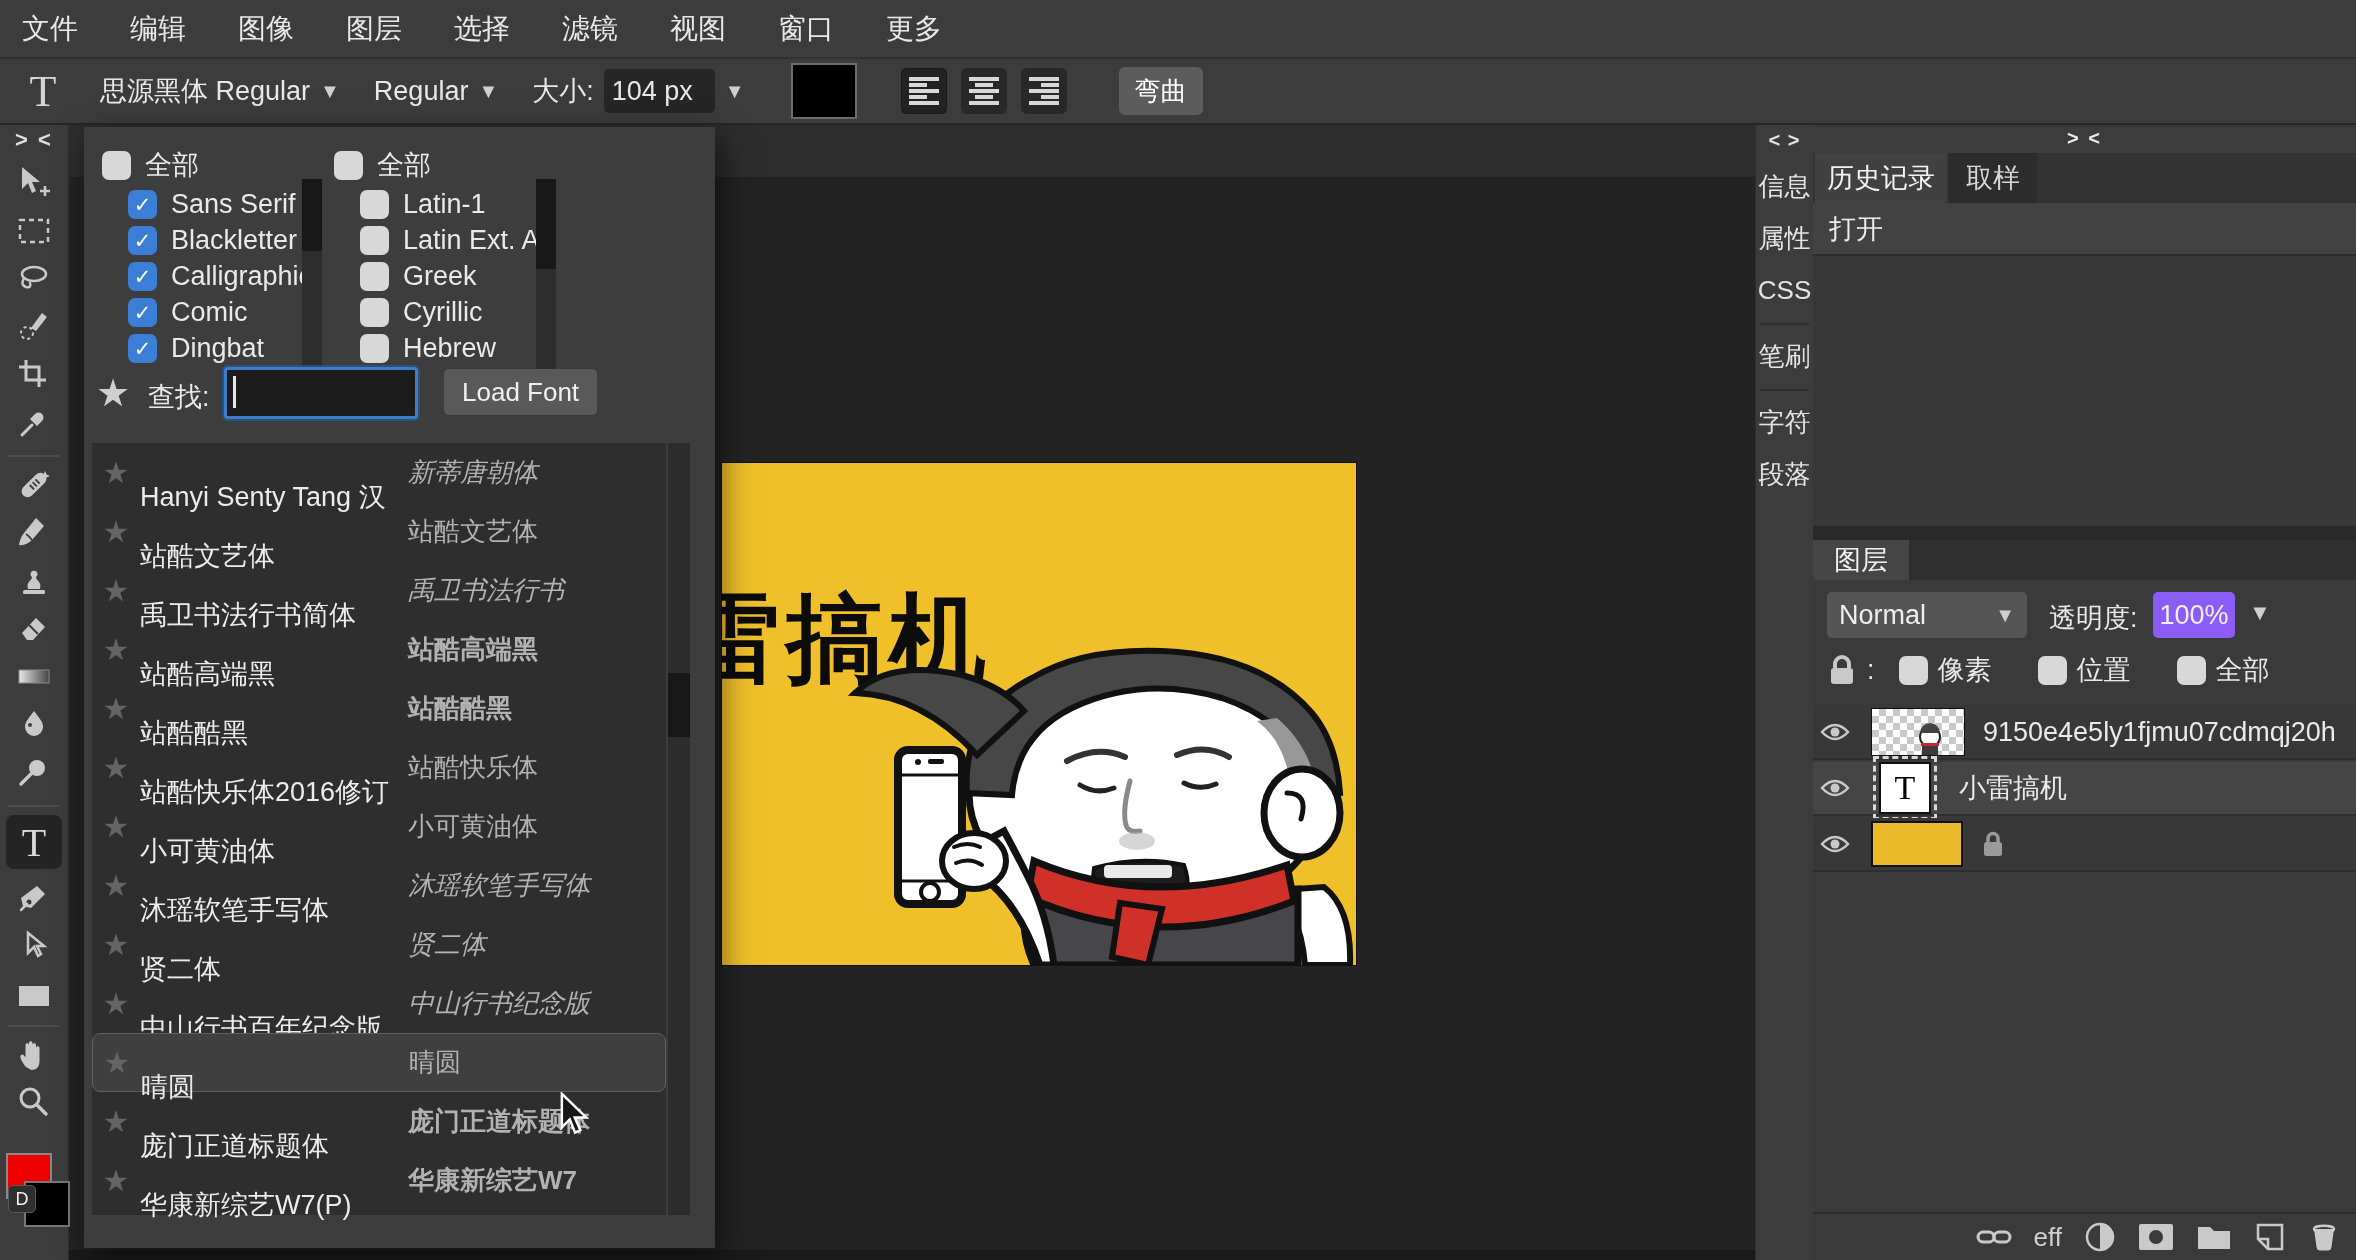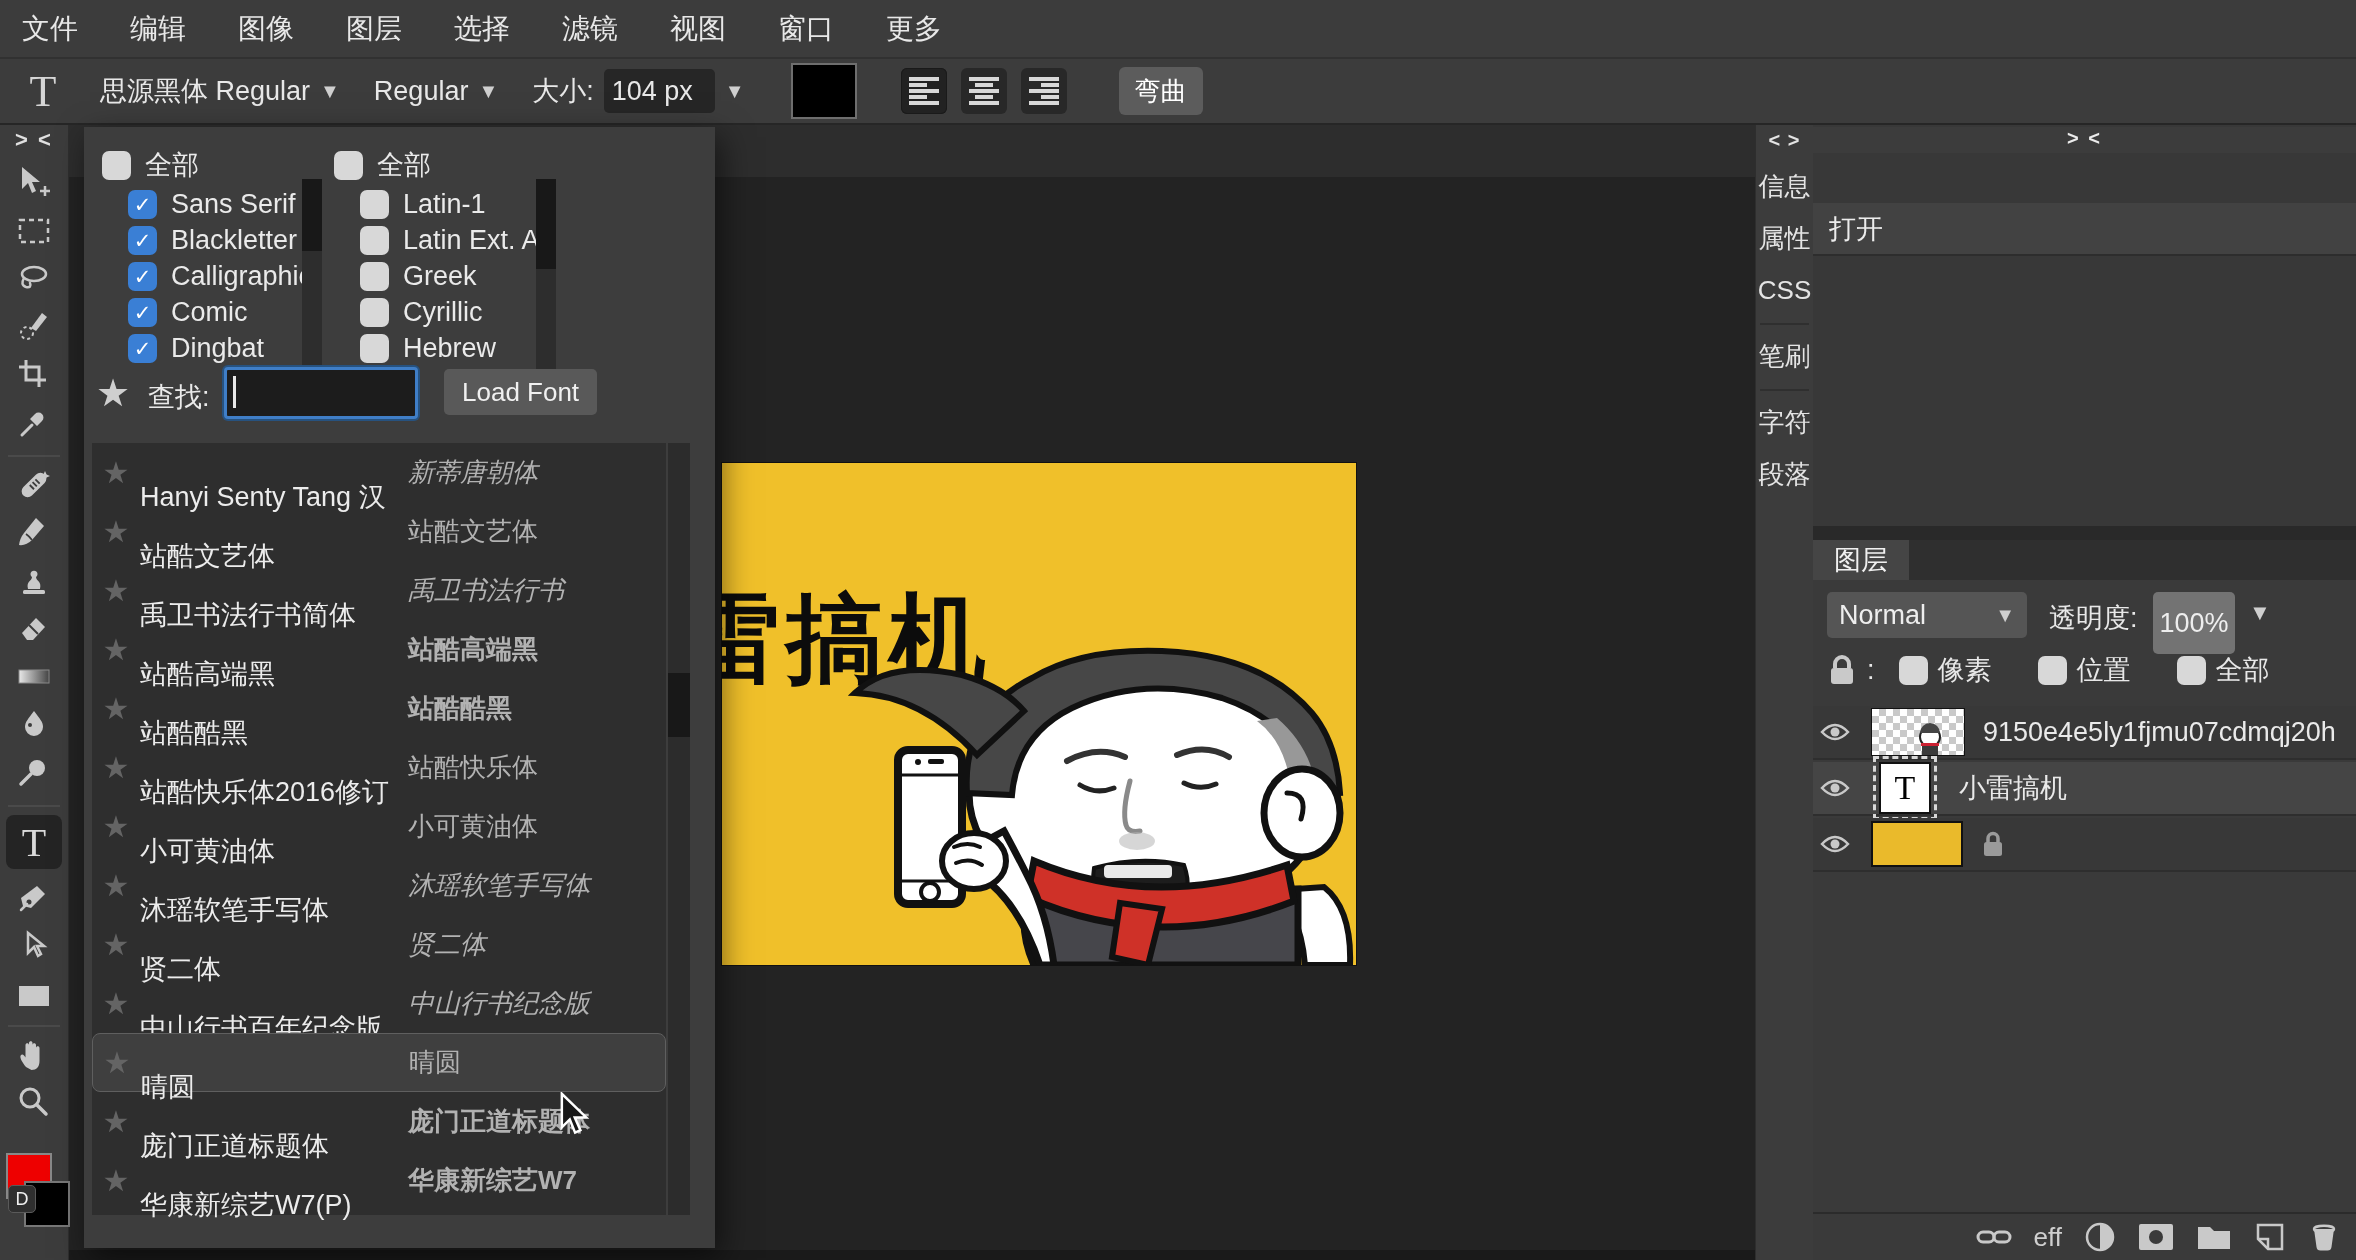--- a/index.html
+++ b/index.html
@@ -66,21 +66,21 @@
   .htab.idle{background:#2c2c2c;color:#d6d6d6;}
   .hbody{position:absolute;left:0;top:78px;width:543px;height:323px;background:#383838;}
   .hitem{position:absolute;left:0;width:543px;height:53px;display:flex;align-items:center;padding-left:16px;box-sizing:border-box;font-size:27px;color:#ececec;border-bottom:2px solid #2d2d2d;}
   .hgap{position:absolute;left:0;top:401px;width:543px;height:14px;background:#292929;}
   
   .lpanel{position:absolute;left:0;top:415px;width:543px;height:720px;background:#3a3a3a;}
   .ltabrow{position:absolute;left:0;top:0;width:543px;height:40px;background:#2f2f2f;}
   .ltab{position:absolute;left:0;top:0;height:40px;width:96px;background:#454545;display:flex;align-items:center;justify-content:center;font-size:27px;color:#f0f0f0;}
   .blend{position:absolute;left:14px;top:52px;width:200px;height:46px;background:#555;border-radius:5px;display:flex;align-items:center;justify-content:space-between;padding:0 12px;box-sizing:border-box;font-size:27px;color:#eee;}
   .oplabel{position:absolute;left:236px;top:60px;font-size:27px;color:#e8e8e8;}
-  .opinput{position:absolute;left:340px;top:52px;width:82px;height:62px;background:#737373;border-radius:5px;display:flex;align-items:center;justify-content:center;font-size:27px;color:#eee;}
+  .opinput{position:absolute;left:340px;top:52px;width:82px;height:46px;background:#8b5cf6;border-radius:5px;display:flex;align-items:center;justify-content:center;font-size:27px;color:#eee;}
   .optri{position:absolute;left:436px;top:60px;color:#cfcfcf;font-size:22px;}
   .lockrow{position:absolute;left:14px;top:112px;display:flex;align-items:center;gap:10px;font-size:27px;color:#e8e8e8;}
   .lrow{position:absolute;left:0;width:543px;height:54px;display:flex;align-items:center;border-bottom:2px solid #2e2e2e;box-sizing:border-box;background:#383838;}
   .lrow.sel{background:#454545;}
   .lname{font-size:27px;color:#eaeaea;white-space:nowrap;overflow:hidden;flex:1;}
   .thumb-checker{width:92px;height:46px;border:1px solid #111;background-color:#fff;background-image:linear-gradient(45deg,#c9c9c9 25%,transparent 25%,transparent 75%,#c9c9c9 75%),linear-gradient(45deg,#c9c9c9 25%,transparent 25%,transparent 75%,#c9c9c9 75%);background-size:14px 14px;background-position:0 0,7px 7px;position:relative;flex:none;margin:0 18px 0 14px;}
   .thumb-T{width:48px;height:48px;background:#fff;border:2px solid #111;outline:3px dashed #d8d8d8;outline-offset:3px;display:flex;align-items:center;justify-content:center;font-family:"Liberation Serif","DejaVu Serif",serif;font-size:34px;color:#000;flex:none;margin:0 28px 0 22px;}
   .thumb-bg{width:92px;height:46px;background:#eaba2b;border:2px solid #111;box-sizing:border-box;flex:none;margin:0 18px 0 14px;}
   .lfooter{position:absolute;left:0;top:672px;width:543px;height:48px;background:#3a3a3a;border-top:2px solid #2b2b2b;display:flex;align-items:center;justify-content:flex-end;gap:22px;padding-right:16px;box-sizing:border-box;}
   .eff{font-size:26px;color:#cfcfcf;}
@@ -437,20 +437,24 @@
     <div class="rtab" style="top:142px">CSS</div>
     <div class="rgap" style="top:198px"></div>
     <div class="rtab" style="top:208px">笔刷</div>
     <div class="rgap" style="top:264px"></div>
     <div class="rtab" style="top:274px">字符</div>
     <div class="rtab" style="top:326px">段落</div>
   </div>
 
   <div class="abs rcol">
     <div class="hcollapse">&gt; &lt;</div>
+    <div class="htabs">
+      <div class="htab active" style="left:2px;width:132px">历史记录</div>
+      <div class="htab idle" style="left:136px;width:88px">取样</div>
+    </div>
     <div class="hbody">
       <div class="hitem" style="top:0;background:#424242">打开</div>
     </div>
     <div class="hgap"></div>
 
     <div class="lpanel">
       <div class="ltabrow">
         <div class="ltab">图层</div>
       </div>
       <div class="blend">

